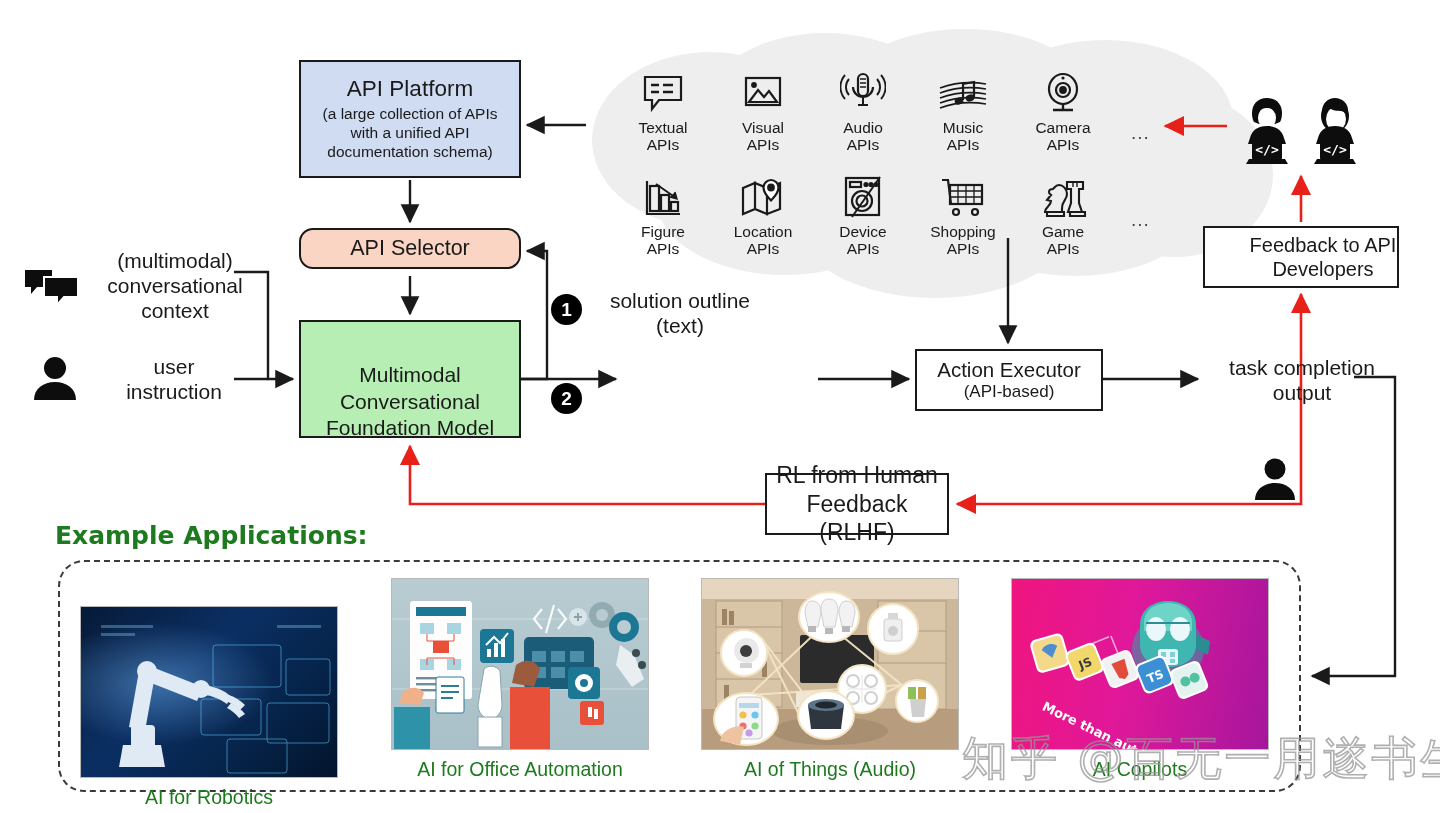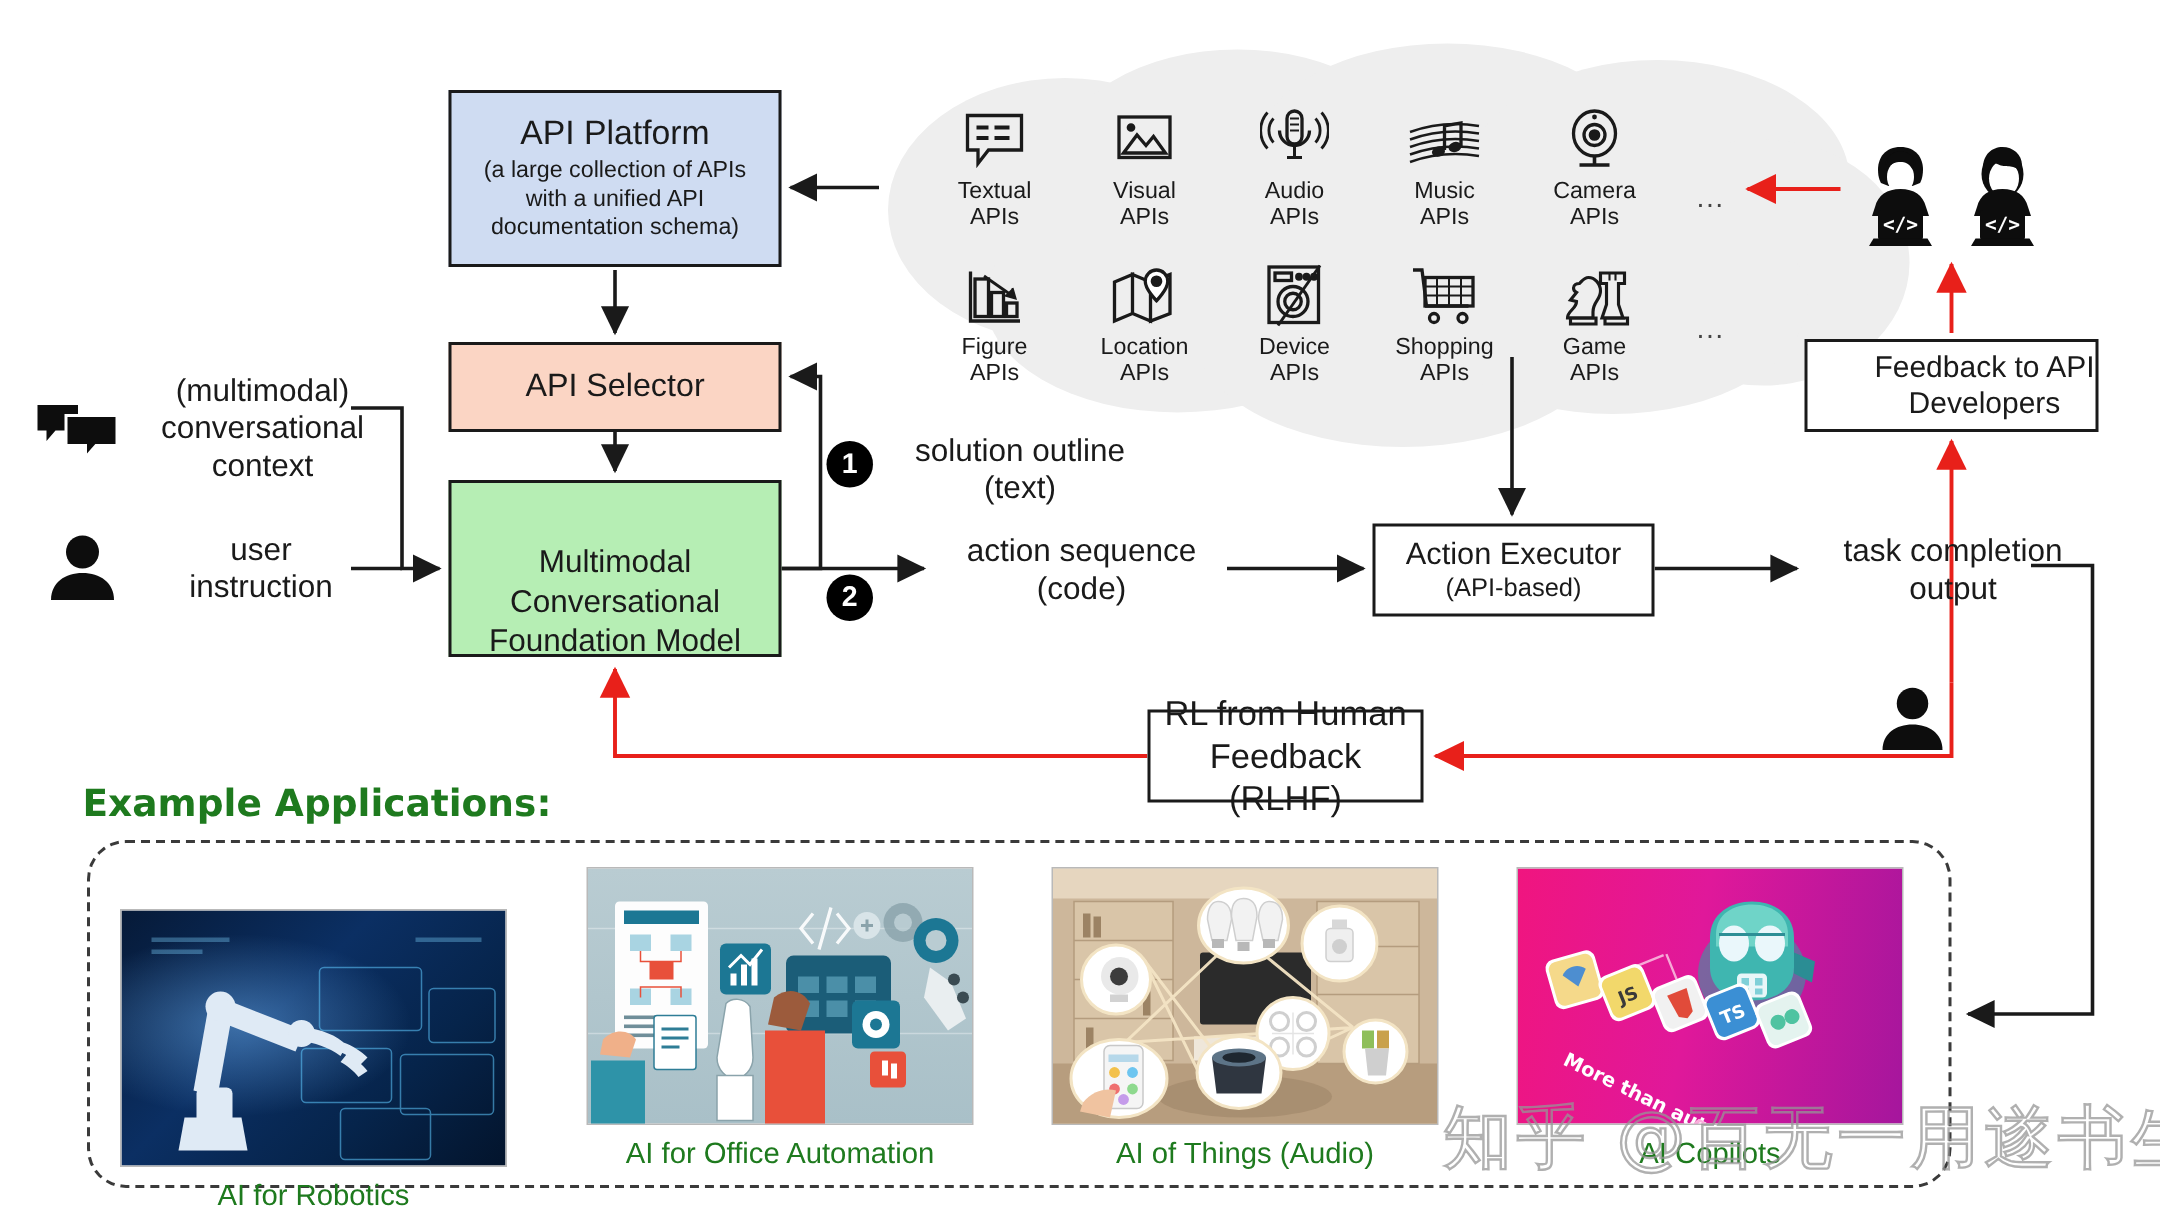--- a/index.html
+++ b/index.html
@@ -26,21 +26,21 @@
     text-align:center;
     line-height:1.18;
   }
   .box .t1 { font-size:22px; }
   .box .t2 { font-size:16.5px; }
 
   #api-platform { left:299px; top:60px; width:222px; height:118px; background:#cfdcf2; }
   #api-platform .t1 { font-size:22.5px; margin-bottom:2px; }
   #api-platform .t2 { font-size:15.5px; line-height:1.22; padding:0 6px;}
 
-  #api-selector { left:299px; top:228px; width:222px; height:60px; background:#fbd5c4; }
+  #api-selector { left:299px; top:228px; width:222px; height:41px; background:#fbd5c4;border-radius:14px; }
   #api-selector .t1 { font-size:21.5px; }
 
   #mcfm { left:299px; top:320px; width:222px; height:118px; background:#b6eeb4; }
   #mcfm .t1 { font-size:21px; line-height:1.28;margin-top:46px; }
 
   #action-executor { left:915px; top:349px; width:188px; height:62px; background:#ffffff; }
   #action-executor .t1 { font-size:20.5px; }
   #action-executor .t2 { font-size:17px; }
 
   #feedback-dev { left:1203px; top:226px; width:196px; height:62px; background:#ffffff; }
@@ -389,24 +389,20 @@
   <div class="ftext" id="t-userinstr">
     <span>user</span><br>
     <span>instruction</span>
   </div>
 
   <div class="ftext" id="t-solution">
     <span>solution outline</span><br>
     <span>(text)</span>
   </div>
 
-  <div class="ftext" id="t-action">
-    <span>action sequence</span><br>
-    <span>(code)</span>
-  </div>
 
   <div class="ftext" id="t-taskout">
     <span>task completion</span><br>
     <span>output</span>
   </div>
 
   <div class="badge" id="badge1">1</div>
   <div class="badge" id="badge2">2</div>
 
   <div id="chat-icon">

